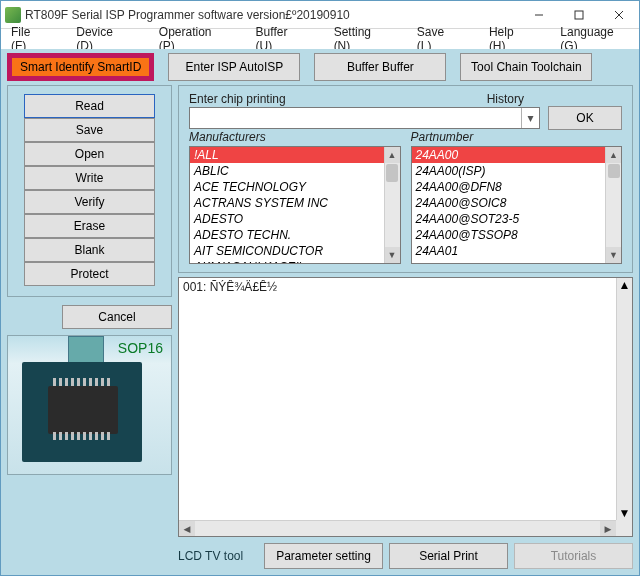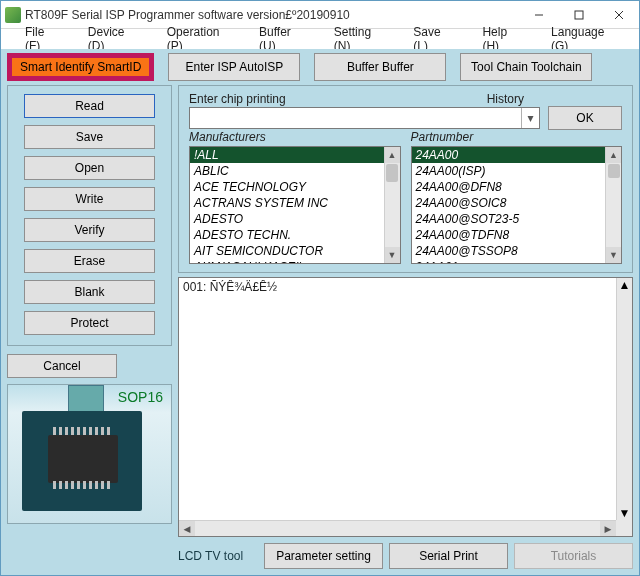--- a/index.html
+++ b/index.html
@@ -3,32 +3,32 @@
 <meta charset="utf-8">
 <style>
   * { box-sizing: border-box; font-family: "Segoe UI", Tahoma, sans-serif; font-size: 12px; }
   body { margin: 0; background: #fff; }
   .window { width: 640px; height: 576px; border: 1px solid #619bc0; background: #fff; display: flex; flex-direction: column; }
   .titlebar { height: 28px; background: #fff; display: flex; align-items: center; padding: 0 0 0 4px; border-bottom: 1px solid #d8d8d8; }
   .titlebar .icon { width: 16px; height: 16px; margin-right: 4px; background: linear-gradient(135deg,#7ab850,#3d8b3d); border-radius:2px;}
   .titlebar .title { flex: 1; color: #333; }
   .winbtns { display: flex; height: 100%; }
   .winbtn { width: 40px; display: flex; align-items: center; justify-content: center; color:#333;}
-  .menubar { height: 20px; display: flex; align-items: center; padding: 0 18px; gap: 18px; color:#222;}
+  .menubar { height: 20px; display: flex; align-items: center; padding: 0 4px; gap: 18px; color:#222;}
   .menubar span { padding: 1px 6px; }
   .client { flex:1; background:#b9dbe6; padding:4px 6px 6px 6px; display:flex; flex-direction:column; gap:4px; position:relative;}
   .toprow { display:flex; gap:14px; }
   .bigbtn { height:28px; background:#e1e1e1; border:1px solid #8f8f8f; display:flex; align-items:center; justify-content:center; padding:0 8px; min-width:132px;}
   .bigbtn.sel { border:5px solid #be185d; background:#f97316;}
   .body { flex:1; display:flex; gap:6px; min-height:0;}
   .leftcol { width:165px; display:flex; flex-direction:column;}
-  .btngroup { border:1px solid #8ca7b0; padding:8px 16px 10px 16px; display:flex; flex-direction:column; gap:7px; margin-bottom:6px;}
+  .btngroup { border:1px solid #8ca7b0; padding:8px 16px 10px 16px; display:flex; flex-direction:column; gap:0; margin-bottom:6px;}
   .stdbtn { height:24px; background:#e1e1e1; border:1px solid #8f8f8f; display:flex; align-items:center; justify-content:center;}
   .stdbtn.sel { border:1px solid #2a64c0;}
-  .cancelwrap { display:flex; justify-content:flex-start; padding:2px 0 6px 0;}
+  .cancelwrap { display:flex; justify-content:flex-end; padding:2px 0 6px 0;}
   .socket { border:1px solid #8ca7b0; height:140px; position:relative; background:linear-gradient(180deg,#bfe0ea 0%,#e3f1f5 20%,#c8e2ea 100%); overflow:hidden;}
   .socket .soplabel{position:absolute; top:4px; right:8px; color:#0a7a28; font-size:14px; font-weight:500;}
   .socket .chipbase{position:absolute; left:14px; top:26px; width:120px; height:100px; background:#17444f; border-radius:2px;}
   .socket .chip{position:absolute; left:40px; top:50px; width:70px; height:48px; background:#2b2b2b; border-radius:2px;}
   .socket .pins{position:absolute; background:repeating-linear-gradient(90deg,#c0c0c0 0 3px,transparent 3px 6px); height:8px; width:60px;}
   .socket .pins.top{left:45px; top:42px;}
   .socket .pins.bot{left:45px; top:96px;}
   .socket .clip{position:absolute; left:60px; top:0; width:36px; height:28px; background:#6aa; border:1px solid #478;}
   .rightcol { flex:1; display:flex; flex-direction:column; gap:4px; min-height:0;}
   .chipframe { border:1px solid #8ca7b0; padding:6px 10px 8px 10px; display:flex; flex-direction:column; }
@@ -40,21 +40,21 @@
   .okbtn{width:74px;}
   .listsrow{display:flex; gap:10px;font-style:italic;}
   .listcol{flex:1; display:flex; flex-direction:column;}
   .listcol .lbl{color:#222; margin-bottom:2px;}
   .listbox{height:118px; border:1px solid #7a7a7a; background:#fff; overflow:hidden; position:relative;}
   .listinner{position:absolute; inset:0 16px 0 0; overflow:hidden;}
   .listscroll{position:absolute; right:0; top:0; bottom:0; width:16px; background:#e8e8e8; border-left:1px solid #cfcfcf; display:flex; flex-direction:column; align-items:center;}
   .listscroll .sbtn{width:100%; height:16px; background:#dadada; display:flex;align-items:center;justify-content:center;color:#555;font-size:9px;}
   .listscroll .thumb{width:12px; background:#c4c4c4; border-radius:2px; margin-top:1px;}
   .li{padding:1px 4px; white-space:nowrap;}
-  .li.sel{background:#14532d; color:#fff;}
+  .li.sel{background:#ef4444; color:#fff;}
   .logbox{flex:1; border:1px solid #7a7a7a; background:#fff; position:relative; min-height:0;}
   .loginner{position:absolute; inset:2px 18px 18px 4px; overflow:hidden; color:#222;}
   .vscroll{position:absolute; right:0; top:0; bottom:16px; width:16px; background:#e8e8e8; border-left:1px solid #cfcfcf;display:flex;flex-direction:column;align-items:center;}
   .hscroll{position:absolute; left:0; right:16px; bottom:0; height:16px; background:#e8e8e8; border-top:1px solid #cfcfcf;display:flex;align-items:center;}
   .hscroll .sbtn{height:100%; width:16px; background:#dadada;display:flex;align-items:center;justify-content:center;color:#555;font-size:9px;}
   .corner{position:absolute;right:0;bottom:0;width:16px;height:16px;background:#e8e8e8;}
   .bottomrow{display:flex; gap:6px; padding-top:2px;}
   .botbtn{flex:1; height:26px; background:#e1e1e1; border:1px solid #8f8f8f; display:flex; align-items:center; justify-content:center;}
   .botbtn.disabled{color:#8a8a8a; border-color:#b8b8b8;}
   .botlabel{width:80px; display:flex; align-items:center; color:#163a45;}
@@ -173,21 +173,20 @@
             </div>
             <div class="listcol">
               <div class="lbl">Partnumber</div>
               <div class="listbox">
                 <div class="listinner">
                   <div class="li sel">24AA00</div>
                   <div class="li">24AA00(ISP)</div>
                   <div class="li">24AA00@DFN8</div>
                   <div class="li">24AA00@SOIC8</div>
                   <div class="li">24AA00@SOT23-5</div>
-                  <div class="li">24AA00@TDFN8</div>
                   <div class="li">24AA00@TSSOP8</div>
                   <div class="li">24AA01</div>
                 </div>
                 <div class="listscroll">
                   <div class="sbtn">▲</div>
                   <div class="thumb" style="height:14px"></div>
                   <div style="flex:1"></div>
                   <div class="sbtn">▼</div>
                 </div>
               </div>

